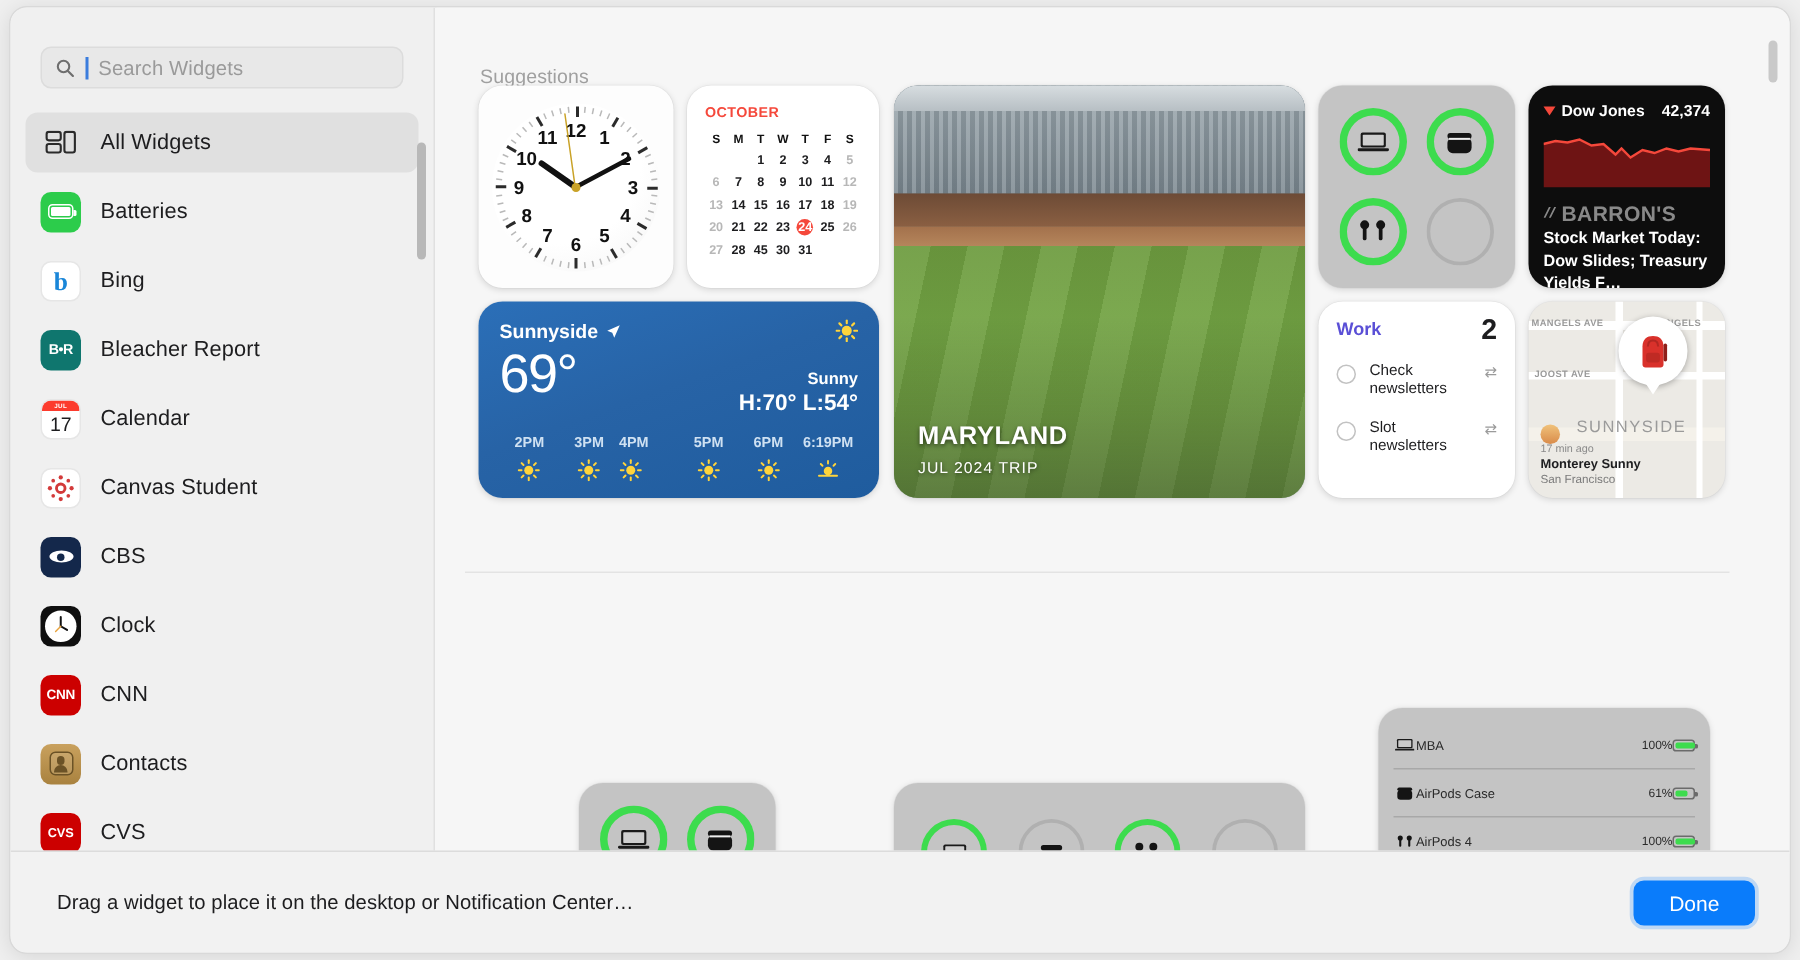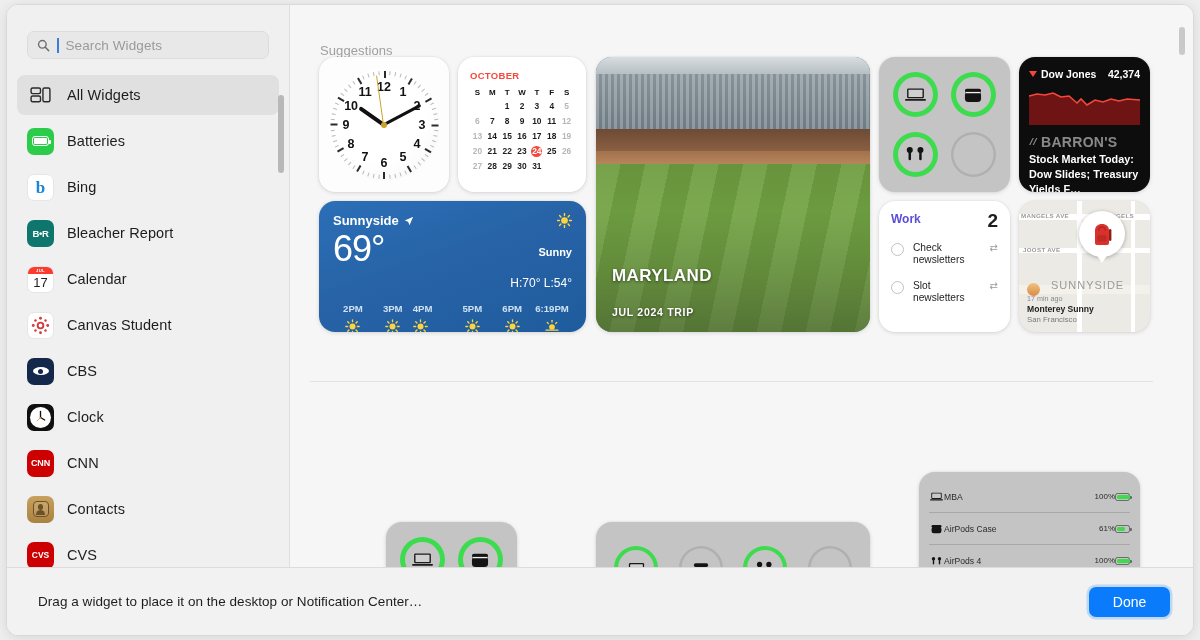--- a/index.html
+++ b/index.html
@@ -211,21 +211,21 @@
   }
   .ph-mow {
     position:absolute; left:0; right:0; top:39%; bottom:0;
     background: repeating-linear-gradient(102deg, rgba(255,255,255,.07) 0 24px, rgba(0,0,0,.05) 24px 48px);
   }
   .ph-fade { position:absolute; left:0; right:0; bottom:0; height:44%;
      background: linear-gradient(rgba(0,0,0,0), rgba(0,0,0,.34)); }
   .ph-text { position:absolute; left:16px; bottom:14px; }
   .ph-title { font-size: 17px; font-weight: 800; color:#fff; letter-spacing:.4px;
      text-shadow: 0 1px 3px rgba(0,0,0,.55); }
-  .ph-sub { font-size: 10.5px; font-weight: 700; color:#fff; letter-spacing:.7px; margin-top:20px;
+  .ph-sub { font-size: 10.5px; font-weight: 400; color:#fff; letter-spacing:.7px; margin-top:5px;
      text-shadow: 0 1px 3px rgba(0,0,0,.55); }
 
   
   .w-bat { background: #c4c4c4; display: grid; padding: 12px; gap: 8px; }
   .w-bat.g2x2 { grid-template-columns: 1fr 1fr; grid-template-rows: 1fr 1fr; }
   .w-bat.g4x1 { grid-template-columns: repeat(4,1fr); align-items:center; }
   .ring {
     position: relative; border-radius: 50%;
     display: flex; align-items: center; justify-content: center;
     justify-self: center; align-self: center;
@@ -562,21 +562,21 @@
             <div class="d dim">19</div>
             <div class="d dim">20</div>
             <div class="d">21</div>
             <div class="d">22</div>
             <div class="d">23</div>
             <div class="d today">24</div>
             <div class="d">25</div>
             <div class="d dim">26</div>
             <div class="d dim">27</div>
             <div class="d">28</div>
-            <div class="d">29</div>
+            <div class="d">45</div>
             <div class="d">30</div>
             <div class="d">31</div>
           </div>
     </div>
 
     <div class="widget shadow w-photo" style="left:305px; top:52px; width:274px; height:275px;">
       <div class="ph-sky"></div>
       <div class="ph-stands"></div>
       <div class="ph-roof"></div>
       <div class="ph-wall"></div>
@@ -658,21 +658,21 @@
                   <line x1="9" y1="15" x2="9" y2="17.3"></line>
               <line x1="0.7" y1="9" x2="3" y2="9"></line>
                   <line x1="15" y1="9" x2="17.3" y2="9"></line>
               <line x1="3.1" y1="3.1" x2="4.7" y2="4.7"></line>
                   <line x1="13.3" y1="13.3" x2="14.9" y2="14.9"></line>
               <line x1="14.9" y1="3.1" x2="13.3" y2="4.7"></line>
                   <line x1="4.7" y1="13.3" x2="3.1" y2="14.9"></line>
             </g>
           </svg>
           <div style="font-size:11px;font-weight:700;color:#fff;margin-top:14px;">Sunny</div>
-          <div style="font-size:12px;font-weight:400;color:#fff;margin-top:18px;">H:70° L:54°</div>
+          <div style="font-size:15px;font-weight:700;color:#fff;margin-top:1px;">H:70° L:54°</div>
         </div>
       </div>
       <div id="weather-hourly" style="display:flex;justify-content:space-between;margin-top:13px;">
             <div style="text-align: center; flex: 1 1 0px;">
               <div style="font-size:9.6px;font-weight:700;color:#cfe1f2;">2PM</div>
               <div style="margin:5px 0 4px;"><svg width="15" height="15" viewBox="0 0 18 18">
                   <circle cx="9" cy="9" r="3.6" fill="#ffd43b"></circle>
                   <g stroke="#ffd43b" stroke-width="1.6" stroke-linecap="round">
                     <line x1="9" y1="1" x2="9" y2="3.2"></line>
                     <line x1="9" y1="14.8" x2="9" y2="17"></line>

